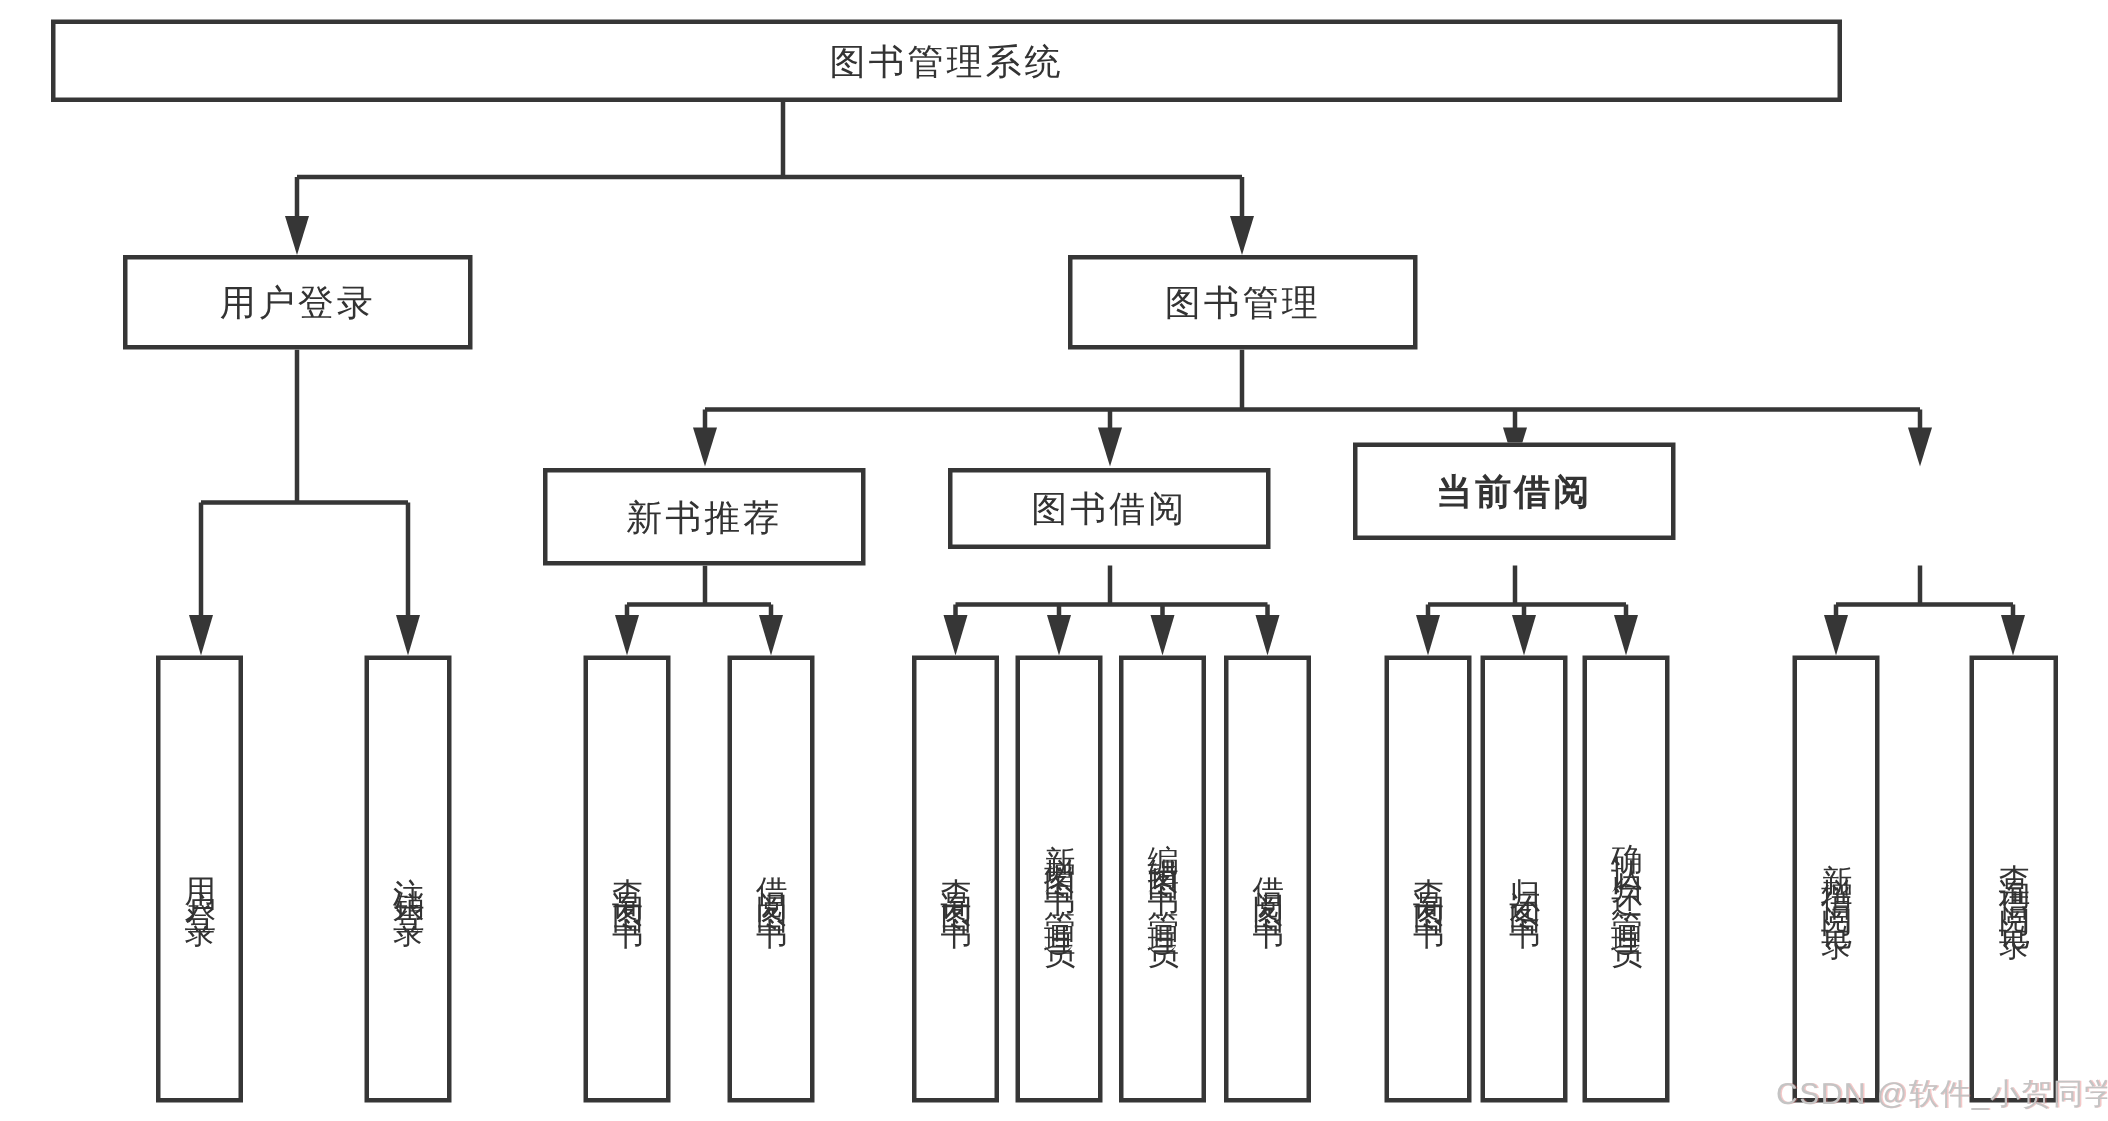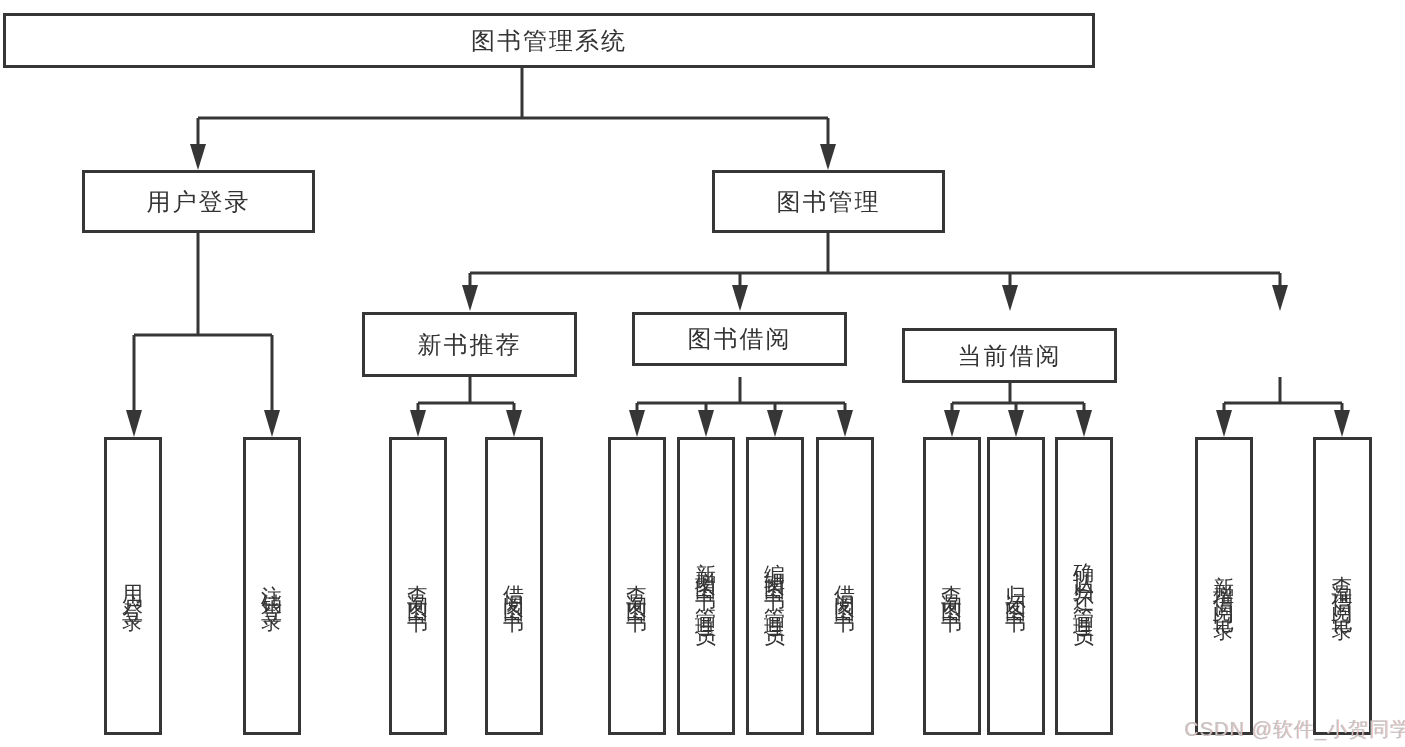--- a/index.html
+++ b/index.html
@@ -70,38 +70,38 @@
       <polygon points="767,410 783,410 775,437"></polygon>
       <polygon points="837,410 853,410 845,437"></polygon>
       <polygon points="944,410 960,410 952,437"></polygon>
       <polygon points="1008,410 1024,410 1016,437"></polygon>
       <polygon points="1076,410 1092,410 1084,437"></polygon>
       <polygon points="1216,410 1232,410 1224,437"></polygon>
       <polygon points="1334,410 1350,410 1342,437"></polygon>
     </g>
   </svg>
 
-  <div class="box h" style="left:3px;top:13px;width:1092px;height:55px;">
+  <div class="box h" style="left:34px;top:13px;width:1194px;height:55px;">
     <span>图书管理系统</span>
   </div>
 
   <div class="box h" style="left:82px;top:170px;width:233px;height:63px;">
     <span>用户登录</span>
   </div>
   <div class="box h" style="left:712px;top:170px;width:233px;height:63px;">
     <span>图书管理</span>
   </div>
 
   <div class="box h" style="left:362px;top:312px;width:215px;height:65px;">
     <span>新书推荐</span>
   </div>
   <div class="box h" style="left:632px;top:312px;width:215px;height:54px;">
     <span>图书借阅</span>
   </div>
-  <div class="box h" style="left:902px;top:328px;width:215px;height:55px;">
+  <div class="box h" style="left:902px;top:295px;width:215px;height:65px;font-weight:bold;">
     <span>当前借阅</span>
   </div>
 
   <div class="box v" style="left:104px;top:437px;width:58px;height:298px;">
     <span class="vtext">用户登录</span>
   </div>
   <div class="box v" style="left:243px;top:437px;width:58px;height:298px;">
     <span class="vtext">注销登录</span>
   </div>
 

